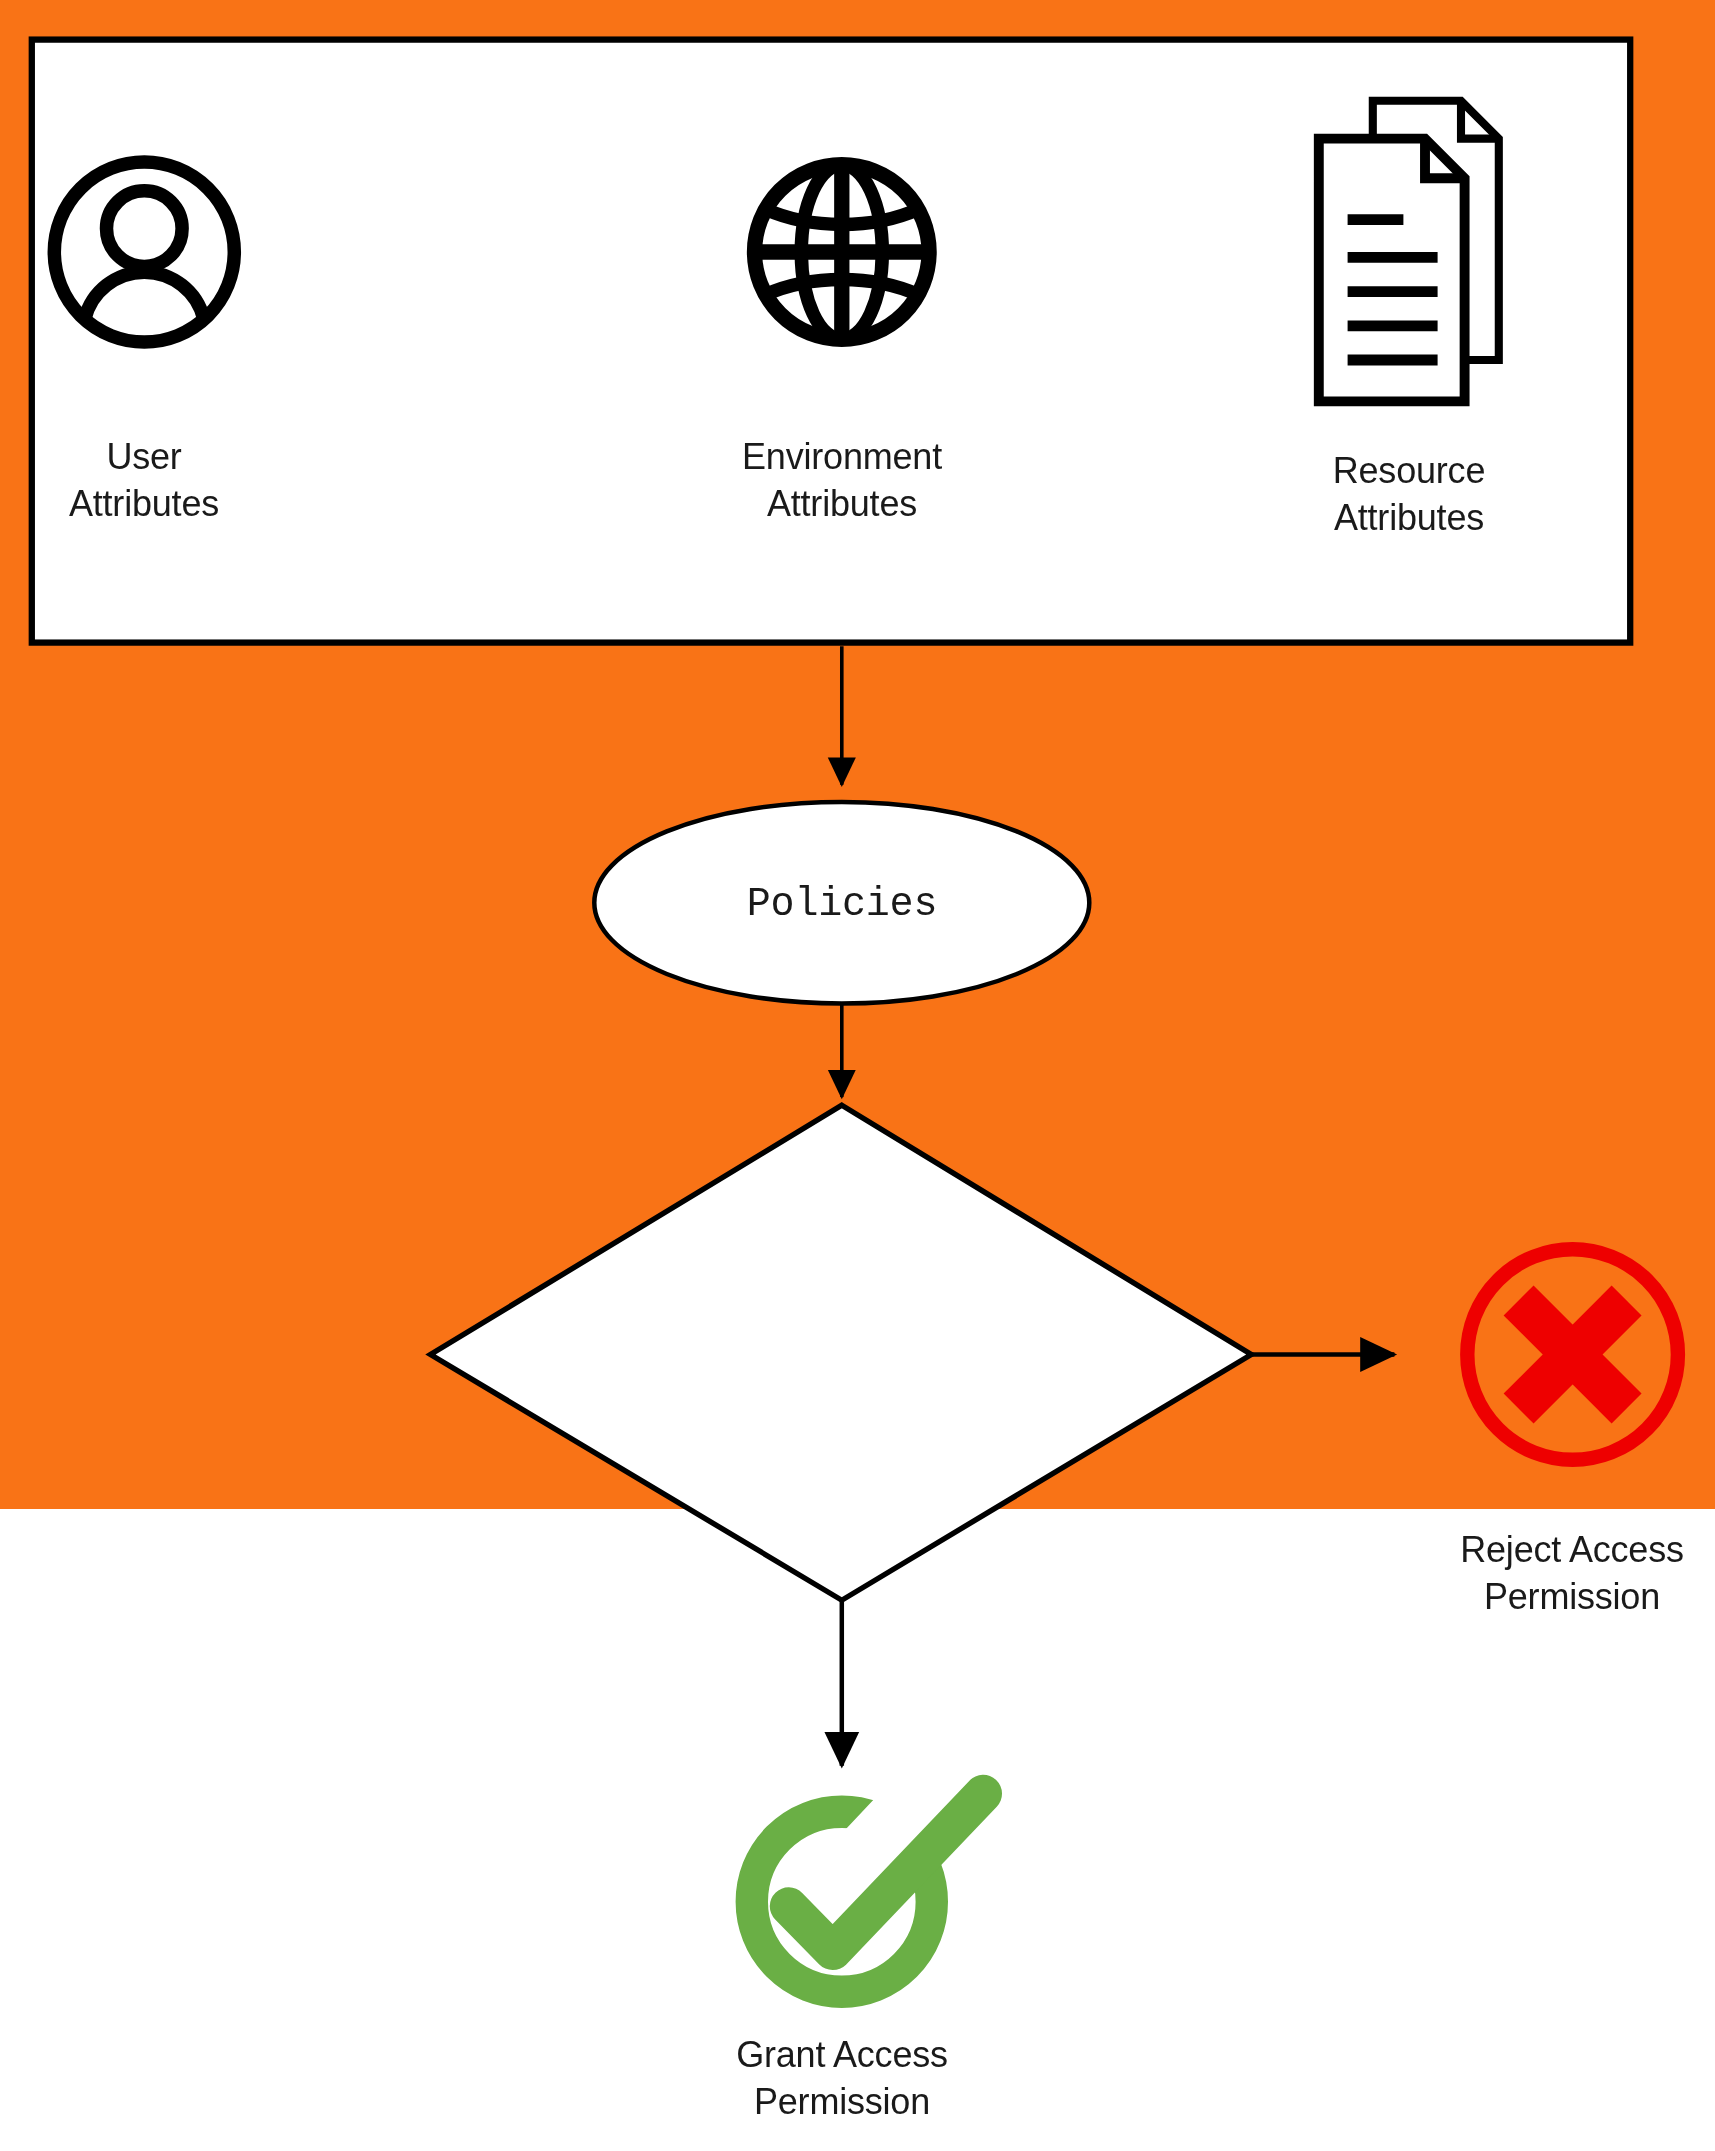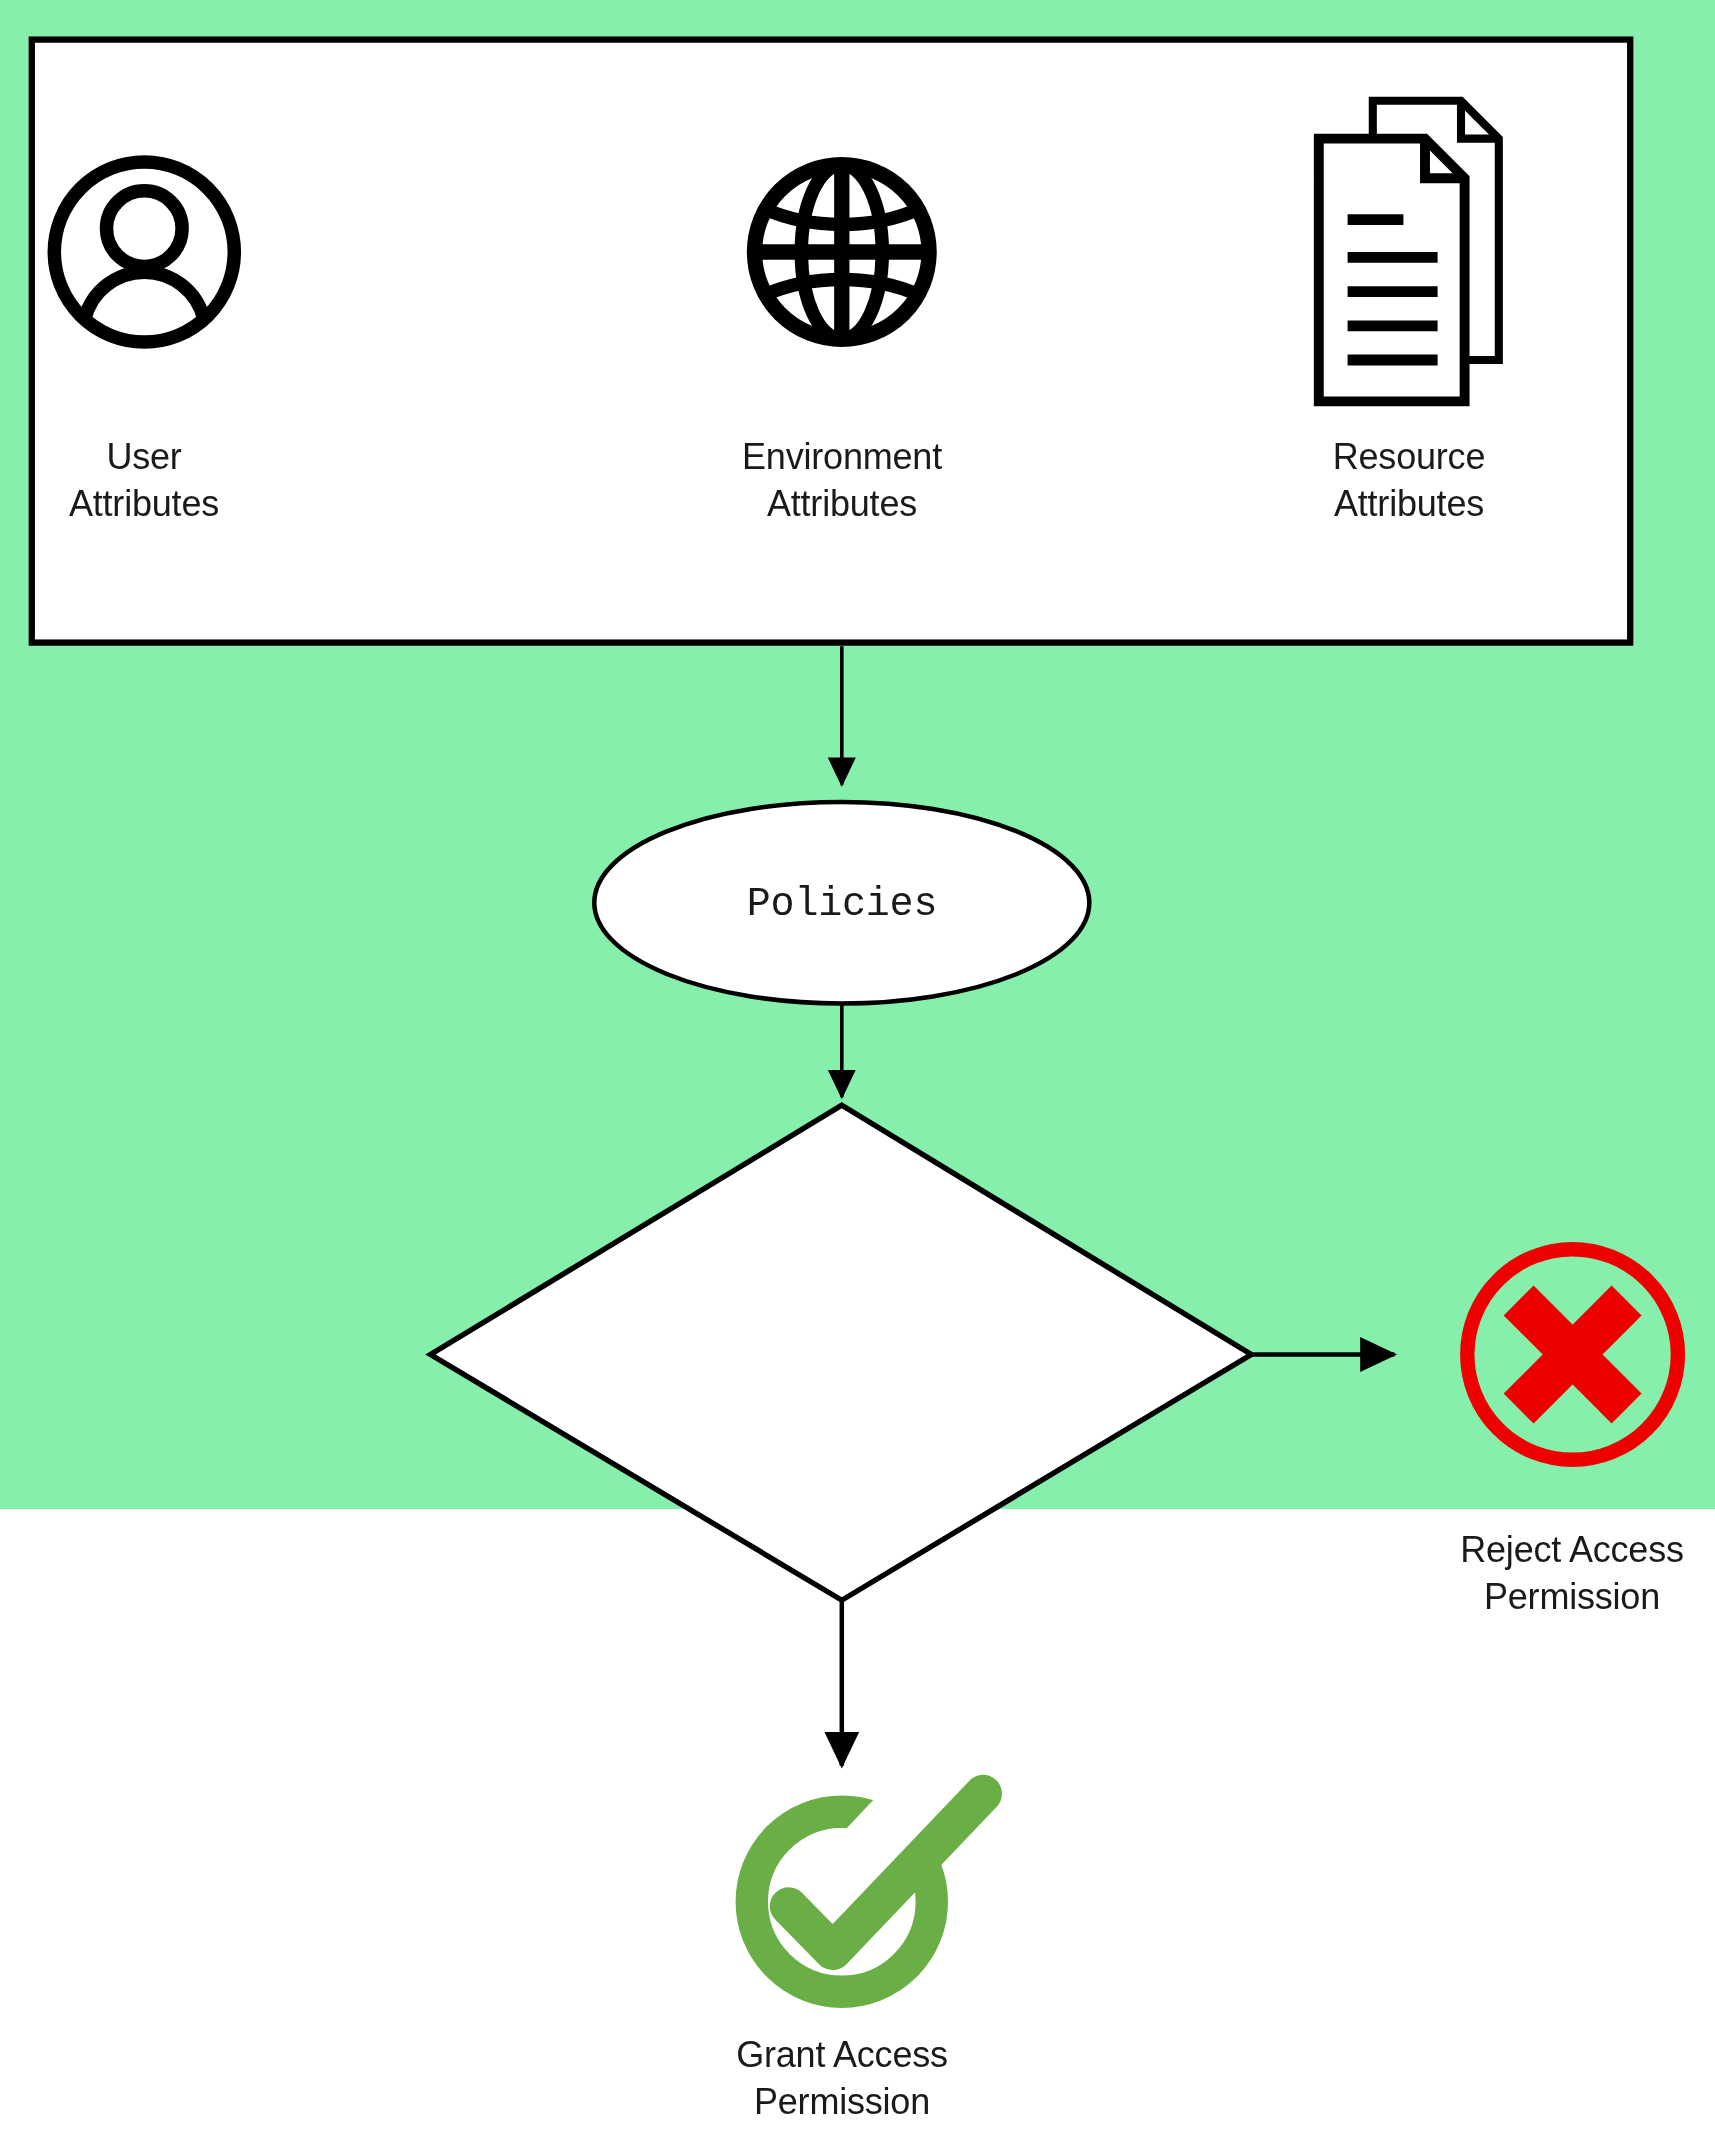--- a/index.html
+++ b/index.html
@@ -11,21 +11,21 @@
   body {
     width: 1716px;
     height: 2151px;
     font-family: "Liberation Sans", sans-serif;
     overflow: hidden;
   }
   #stage {
     position: relative;
     width: 1716px;
     height: 1509px;
-    background: #86efac;
+    background: #f97316;
   }
   .layer {
     position: absolute;
     left: 0;
     top: 0;
     width: 1716px;
     height: 2151px;
   }
   .txt {
     position: absolute;
@@ -120,21 +120,21 @@
       <path d="M876 2118 L925 2168 L1092 1993" fill="none" stroke="#6aaf45" stroke-width="42" stroke-linecap="round" stroke-linejoin="round"></path>
     </g>
   </svg>
 
   <div class="txt attr-label" style="left:-63px; top:434px;">User
 Attributes</div>
 
   <div class="txt attr-label" style="left:635px; top:434px;">Environment
 Attributes</div>
 
-  <div class="txt attr-label" style="left:1202px; top:434px;">Resource
+  <div class="txt attr-label" style="left:1202px; top:448px;">Resource
 Attributes</div>
 
   <div class="txt shape-label" style="left:617px; top:879px; width:450px;font-family:Liberation Mono, monospace;">Policies</div>
 
 
   <div class="txt outcome-label" style="left:1338px; top:1527px;">Reject Access
 Permission</div>
 
   <div class="txt outcome-label" style="left:608px; top:2032px;">Grant Access
 Permission</div>

